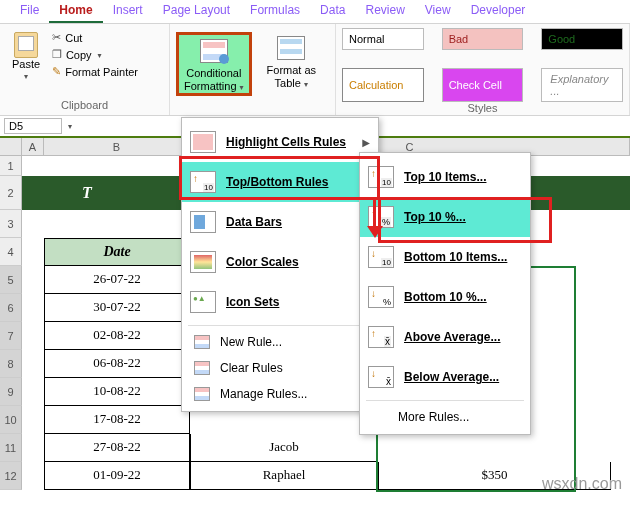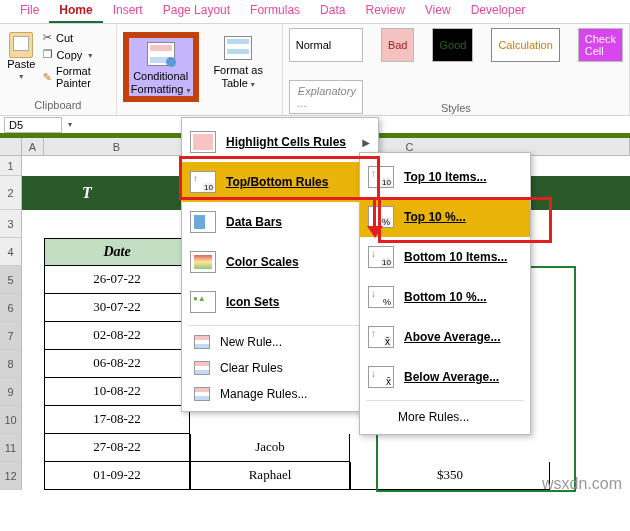--- a/index.html
+++ b/index.html
@@ -1,20 +1,20 @@
 <!DOCTYPE html>
 <html><head>
 <meta charset="utf-8">
 <style>
   * { box-sizing: border-box; margin: 0; padding: 0; font-family: "Segoe UI", Arial, sans-serif; }
   body { background: #fff; width: 630px; height: 531px; overflow: hidden; position: relative; font-size: 12px; }
   
   
   .ribbon-tabs { display: flex; height: 24px; border-bottom: 1px solid #d4d4d4; padding-left: 10px; background: #fff; }
-  .ribbon-tab { padding: 3px 10px 0; color: #ec4899; font-size: 12px; cursor: pointer; }
+  .ribbon-tab { padding: 3px 10px 0; color: #8b5cf6; font-size: 12px; cursor: pointer; }
   .ribbon-tab.active { color: #b91c1c; border-bottom: 2px solid #1e6b3a; font-weight: 600; }
   
   .ribbon-content { display: flex; height: 92px; border-bottom: 1px solid #d4d4d4; background: #fafafa; }
   .ribbon-group { border-right: 1px solid #e0e0e0; padding: 4px 6px 0; position: relative; display:flex; flex-direction:column; }
   .group-label { color: #666; font-size: 11px; text-align: center; padding: 2px 0 4px; margin-top:auto;}
   
   
   .clipboard { width: 170px; display:flex; flex-direction:column;}
   .clip-top { display:flex; gap:4px; flex:1;}
   .paste-btn { width: 40px; display:flex; flex-direction:column; align-items:center; padding-top:4px;}
@@ -23,42 +23,42 @@
   .paste-label { font-size:11px; margin-top:0;}
   .clip-right { display:flex; flex-direction:column; gap:2px; padding-top:2px;}
   .clip-item { display:flex; align-items:center; gap:4px; font-size:11px; padding:1px 2px;}
   .cut-icon::before{content:"✂"; color:#555;}
   .copy-icon::before{content:"❐"; color:#555;}
   .fmt-icon::before{content:"✎"; color:#c08020;}
   
   
   .cf-group{display:flex; gap:2px; padding-top:4px;}
   .big-btn{width:78px; display:flex; flex-direction:column; align-items:center; padding:4px 2px 0; position:relative;}
-  .big-btn.open{background:#c4b5fd; border:6px solid #c2410c;}
+  .big-btn.open{background:#86efac; border:3px solid #c2410c;}
   .cf-icon{width:28px; height:24px; background:#fff; border:1px solid #888; position:relative;}
   .cf-icon::before{content:""; position:absolute; inset:2px; background:linear-gradient(to bottom,#f7c3c3 33%,#fff 33% 66%,#c3d9f7 66%);}
   .cf-icon::after{content:""; position:absolute; right:-2px; bottom:-2px; width:10px; height:10px; background:#5a9bd5; border-radius:50%;}
   .ft-icon{width:28px; height:24px; background:#fff; border:1px solid #888; position:relative;}
   .ft-icon::before{content:""; position:absolute; inset:2px; background:repeating-linear-gradient(to bottom,#b8d8f0 0 5px,#fff 5px 10px);}
   .big-label{font-size:11px; text-align:center; line-height:1.2; margin-top:4px;}
   .chev{font-size:8px; color:#555; margin-top:2px;}
   
   
   .styles-group{flex:1; padding:4px 6px 0;}
-  .styles-grid{display:grid; grid-template-columns:1fr 1fr 1fr 1fr 1fr; gap:18px; height:72px;}
+  .styles-grid{display:grid; grid-template-columns:1fr 1fr 1fr; gap:18px; height:72px;}
   .style-swatch{border:1px solid #bbb; font-size:11px; padding:4px 6px; display:flex; align-items:center;}
   .sw-normal{background:#fff; color:#000;}
   .sw-bad{background:#f4c2c0; color:#9c1c1c;}
   .sw-good{background:#000000; color:#1e6b1e;}
   .sw-calc{background:#fff; color:#c97e00; border:1px solid #888;}
   .sw-check{background:#d946ef; color:#fff;}
   .sw-expl{background:#fff; color:#888; font-style:italic;padding-left:8px;}
   
   
-  .namebox-row{display:flex; height:22px; border-bottom:5px solid #4d7c0f; align-items:center;}
+  .namebox-row{display:flex; height:22px; border-bottom:2px solid #4d7c0f; align-items:center;}
   .namebox{width:58px; border:1px solid #bbb; margin:0 4px; padding:1px 4px; font-size:11px;}
   .nb-chev{font-size:8px; color:#555; padding:0 2px;}
   
   .sheet{position:relative; height:390px; overflow:hidden;}
   .col-headers{display:flex; height:18px; background:#e8e8e8; border-bottom:1px solid #bbb;}
   .rownum-spacer{width:22px; border-right:1px solid #bbb;}
   .ch{border-right:1px solid #bbb; text-align:center; font-size:11px; color:#555; line-height:18px;}
   .chA{width:22px;} .chB{width:146px;} .chC{flex:1;} 
   
   .grid-body{display:flex;}
@@ -70,31 +70,31 @@
   
   .cells{flex:1; position:relative;}
   .title-bar{height:20px;}
   .green-title{height:34px; background:#2a5a2a; color:#fff; font-size:16px; font-style:italic; font-weight:bold; display:flex; align-items:center; padding-left:60px; font-family:"Times New Roman",serif;}
   .hdr-row{height:28px; display:flex;}
   .hdr-cell{background:#c3dfc3; border:1px solid #000; font-size:14px; font-style:italic; font-weight:bold; font-family:"Times New Roman",serif; text-align:center; line-height:26px;}
   .data-row{height:28px; display:flex;}
   .d-cell{border:1px solid #000; border-top:none; font-size:13px; font-family:"Times New Roman",serif; text-align:center; line-height:26px; background:#fff;}
   .colA{width:22px;}
   .colB{width:146px;}
-  .colC{width:160px;}
-  .colD{width:200px;}
+  .colC{width:188px;}
+  .colD{width:233px;}
   .sel-rect{position:absolute; border:2px solid #1e7e34; pointer-events:none;}
   
   
   .menu{position:absolute; background:#fff; border:1px solid #bbb; box-shadow:2px 2px 6px rgba(0,0,0,0.25); z-index:20; padding:4px 0;}
   .menu1{left:181px; top:117px; width:198px;}
   .menu2{left:359px; top:152px; width:172px;}
   .menu-item{display:flex; align-items:center; height:40px; padding:0 8px; position:relative;}
   .menu-item.short{height:26px;}
-  .menu-item.hl{background:#eab308;}
+  .menu-item.hl{background:#5eead4;}
   .mi-icon{width:26px; height:22px; border:1px solid #999; background:#fff; margin-right:10px; position:relative; flex-shrink:0;}
   .mi-label{flex:1; font-size:12px;}
   .mi-label b, .mi-label u{text-decoration:underline;}
   .mi-arrow{font-size:10px; color:#555;}
   .menu-sep{height:1px; background:#ddd; margin:3px 6px;}
   .small-icon{width:16px; height:14px; border:1px solid #999; margin-right:10px; flex-shrink:0; margin-left:4px; background:linear-gradient(to bottom,#f7c3c3 33%,#fff 33% 66%,#c3d9f7 66%);}
   .noicon{width:30px;}
   
   
   .redbox{position:absolute; border:3px solid #e02020; z-index:30; pointer-events:none;}

